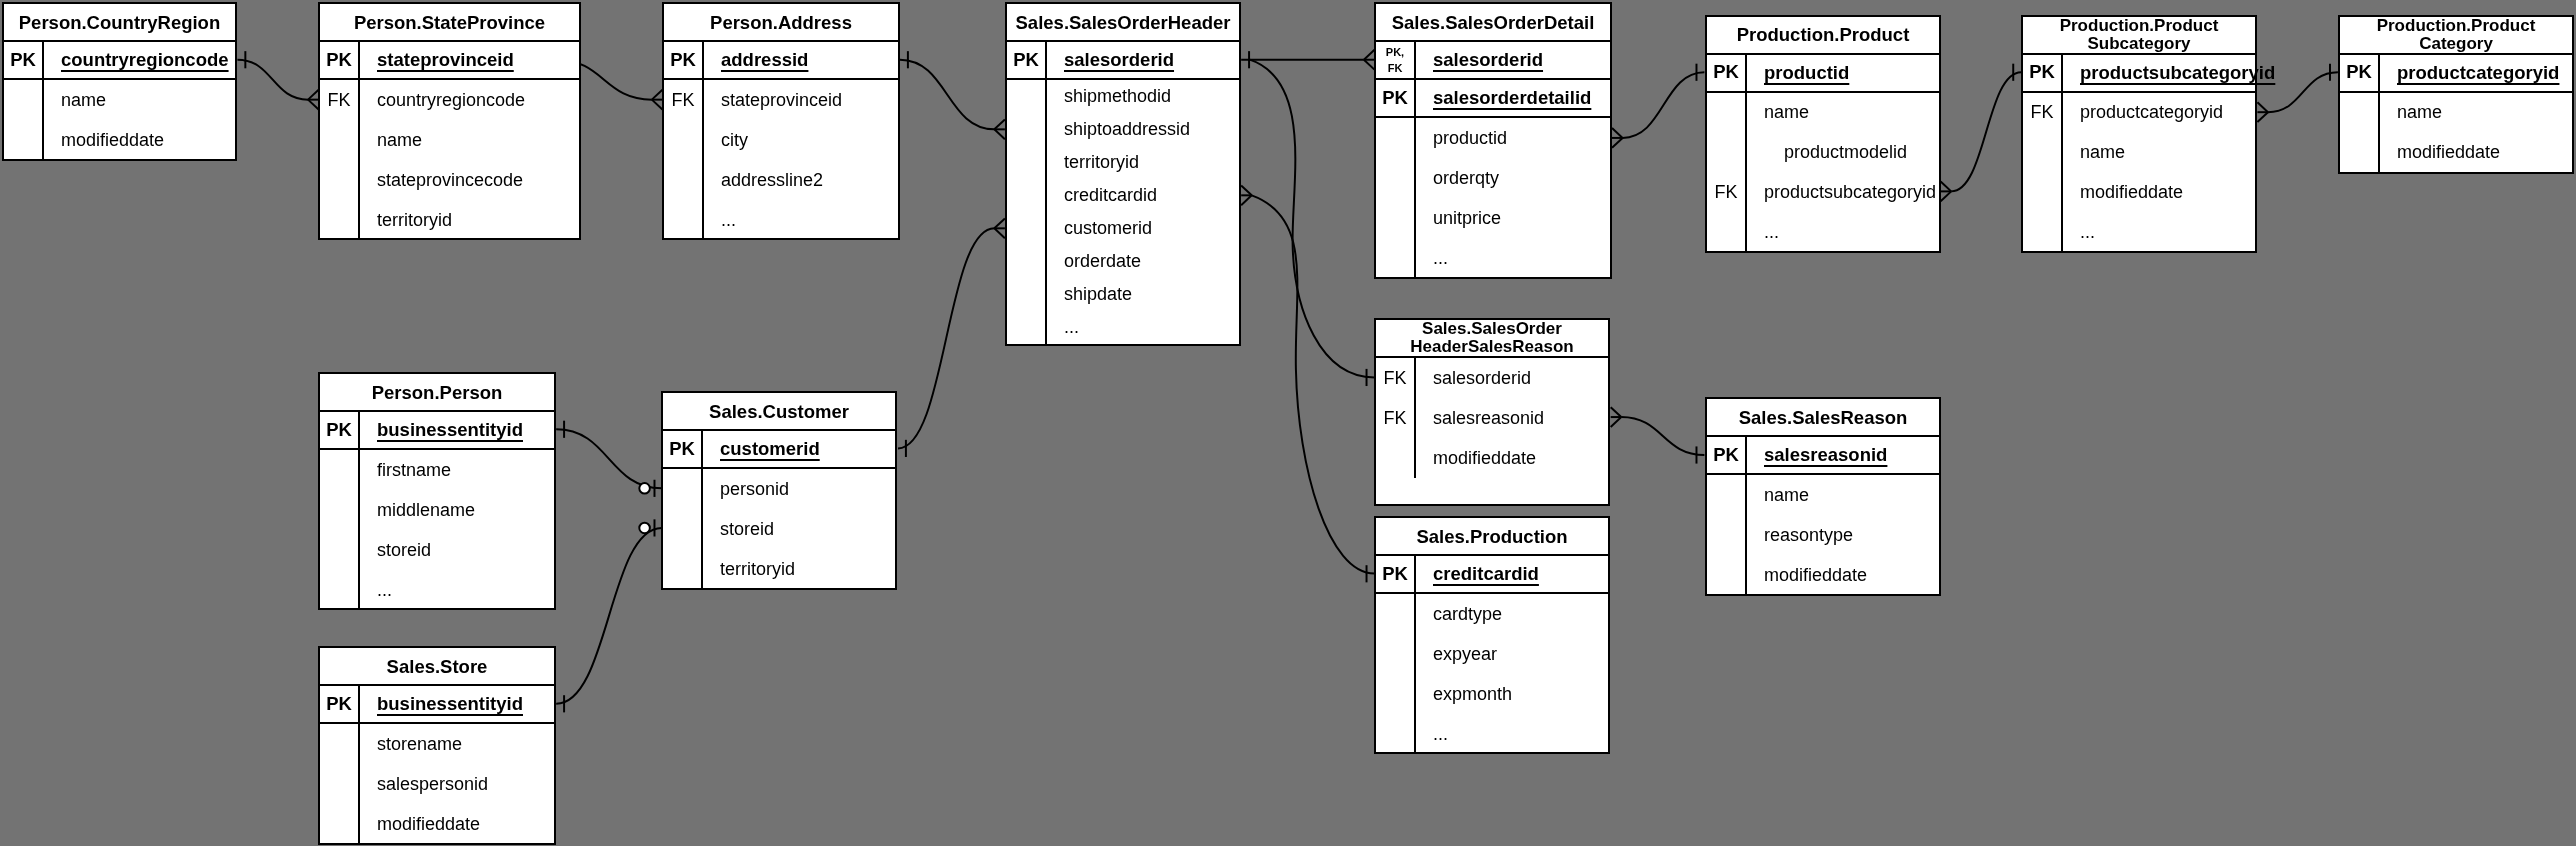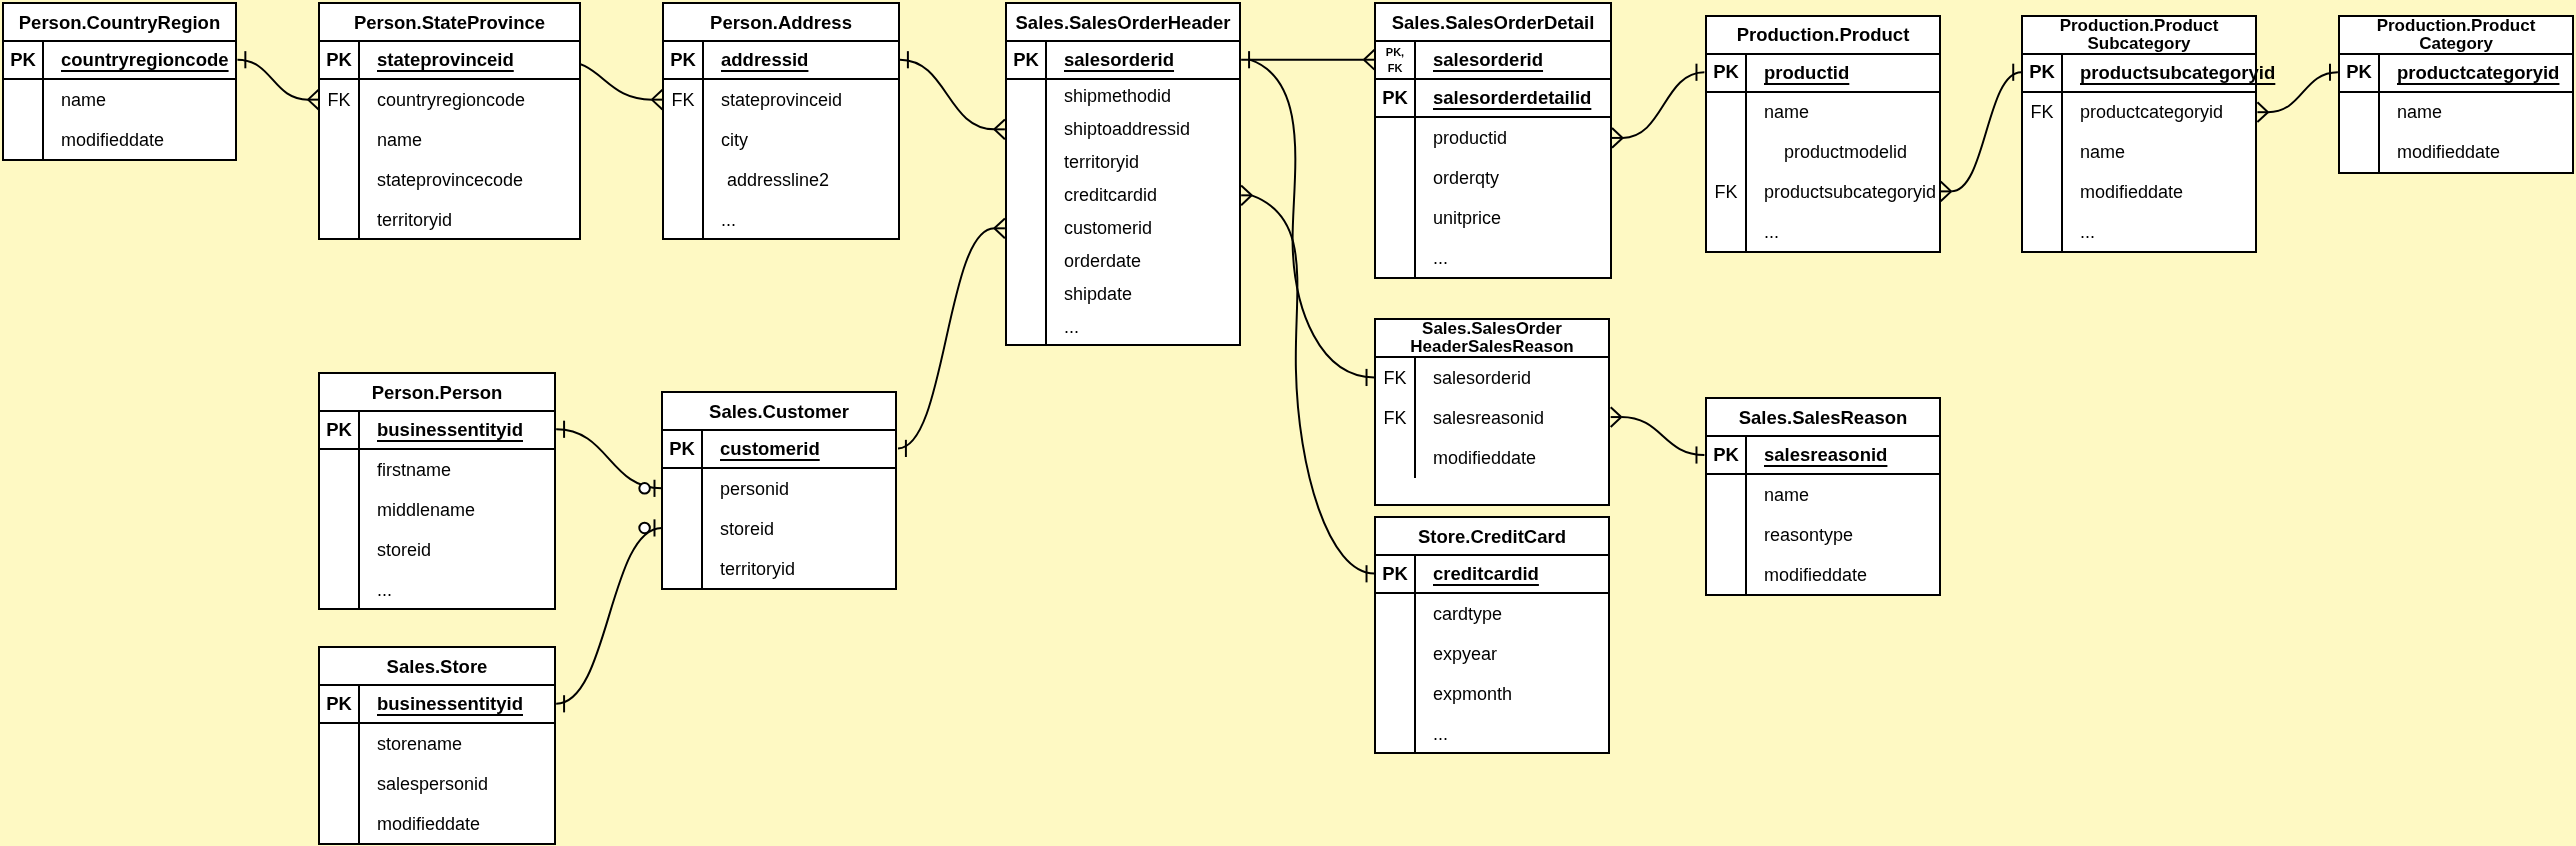--- a/index.html
+++ b/index.html
@@ -1,16 +1,16 @@
 <!DOCTYPE html>
 <html style="font-size:10.6px"><head>
 <meta charset="utf-8">
 <style>
   html,body{margin:0;padding:0;background:#ffffff;}
-  #diagram{position:relative;width:2576px;height:846px;background:#fef9c3;
+  #diagram{position:relative;width:2576px;height:846px;background:#737373;
     font-family:"Liberation Sans",sans-serif;color:#000;overflow:hidden;}
   #wires{position:absolute;left:0;top:0;width:2576px;height:846px;}
   .tbl{position:absolute;background:#fff;border:2px solid #000;box-sizing:border-box;}
   .ttl{height:36px;border-bottom:2px solid #000;display:flex;flex-direction:column;
     align-items:center;justify-content:center;font-weight:bold;font-size:18.5px;
     line-height:19px;text-align:center;}
   .ttl.two{font-size:17px;line-height:18px;}
   .krow{height:36px;border-bottom:2px solid #000;display:flex;}
   .krow .lbl{width:38px;flex:none;border-right:2px solid #000;display:flex;
     flex-direction:column;align-items:center;justify-content:center;
@@ -221,21 +221,21 @@
           </div>
         </div>
         <div class="arow" style="height: 40px;">
           <div class="lbl">
             <span></span>
           </div>
           <div class="nm">
             <span>city</span>
           </div>
         </div>
-        <div class="arow" style="height: 40px; gap: 6px;">
+        <div class="arow" style="height: 40px;">
           <div class="lbl">
             <span></span>
           </div>
           <div class="nm">
             <span>addressline2</span>
           </div>
         </div>
         <div class="arow" style="height: 40px;">
           <div class="lbl">
             <span></span>
@@ -699,21 +699,21 @@
             <span></span>
           </div>
           <div class="nm">
             <span>modifieddate</span>
           </div>
         </div>
       </div>
     </div>
     <div class="tbl" style="left: 1374px; top: 516px; width: 236px; height: 238px;">
       <div class="ttl">
-        <span>Store.CreditCard</span>
+        <span>Sales.Production</span>
       </div>
       <div class="krow">
         <div class="lbl">
           <span>PK</span>
         </div>
         <div class="nm">
           <span>creditcardid</span>
         </div>
       </div>
       <div class="attrs">

